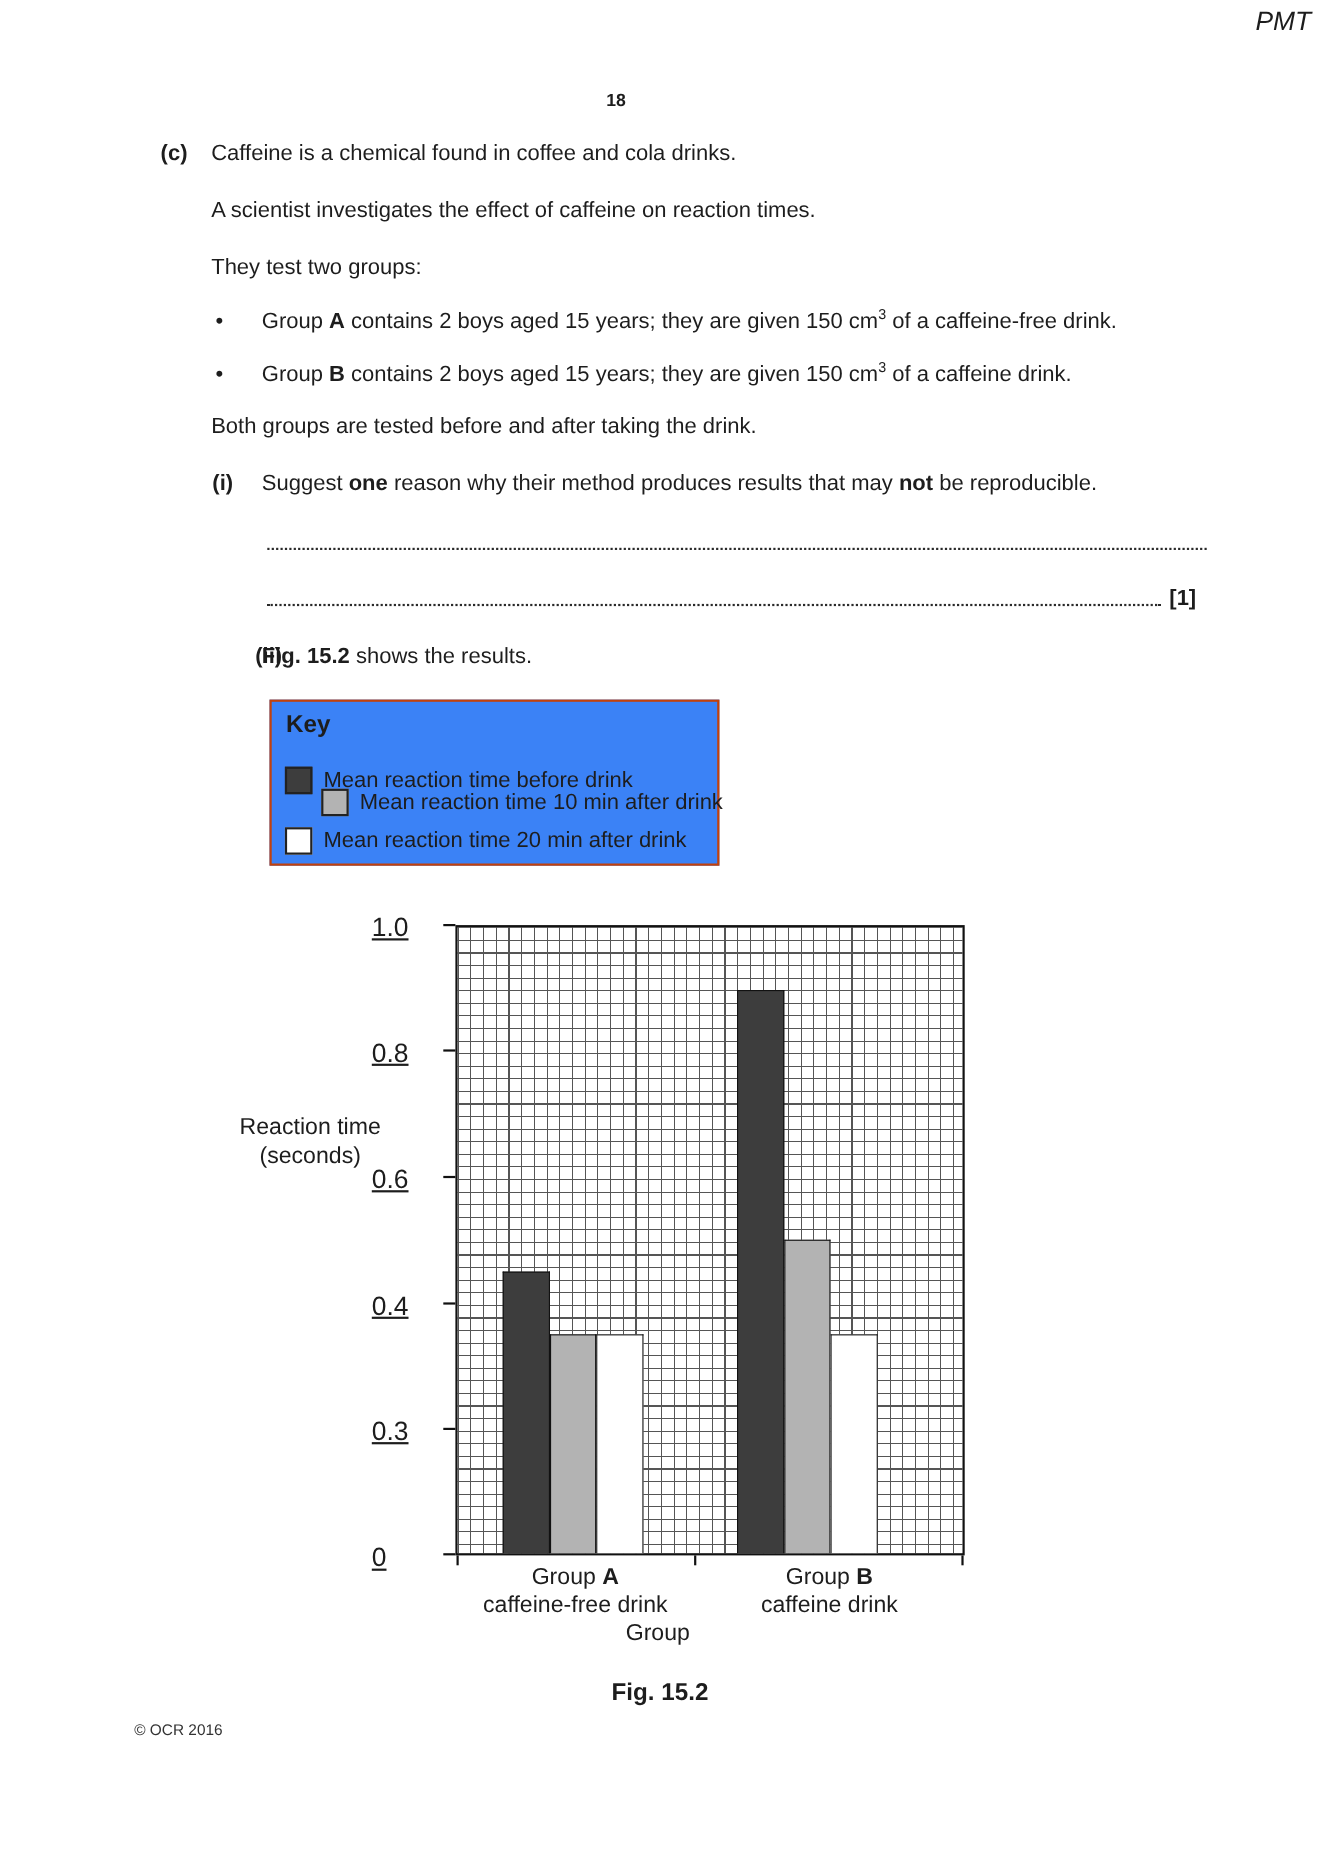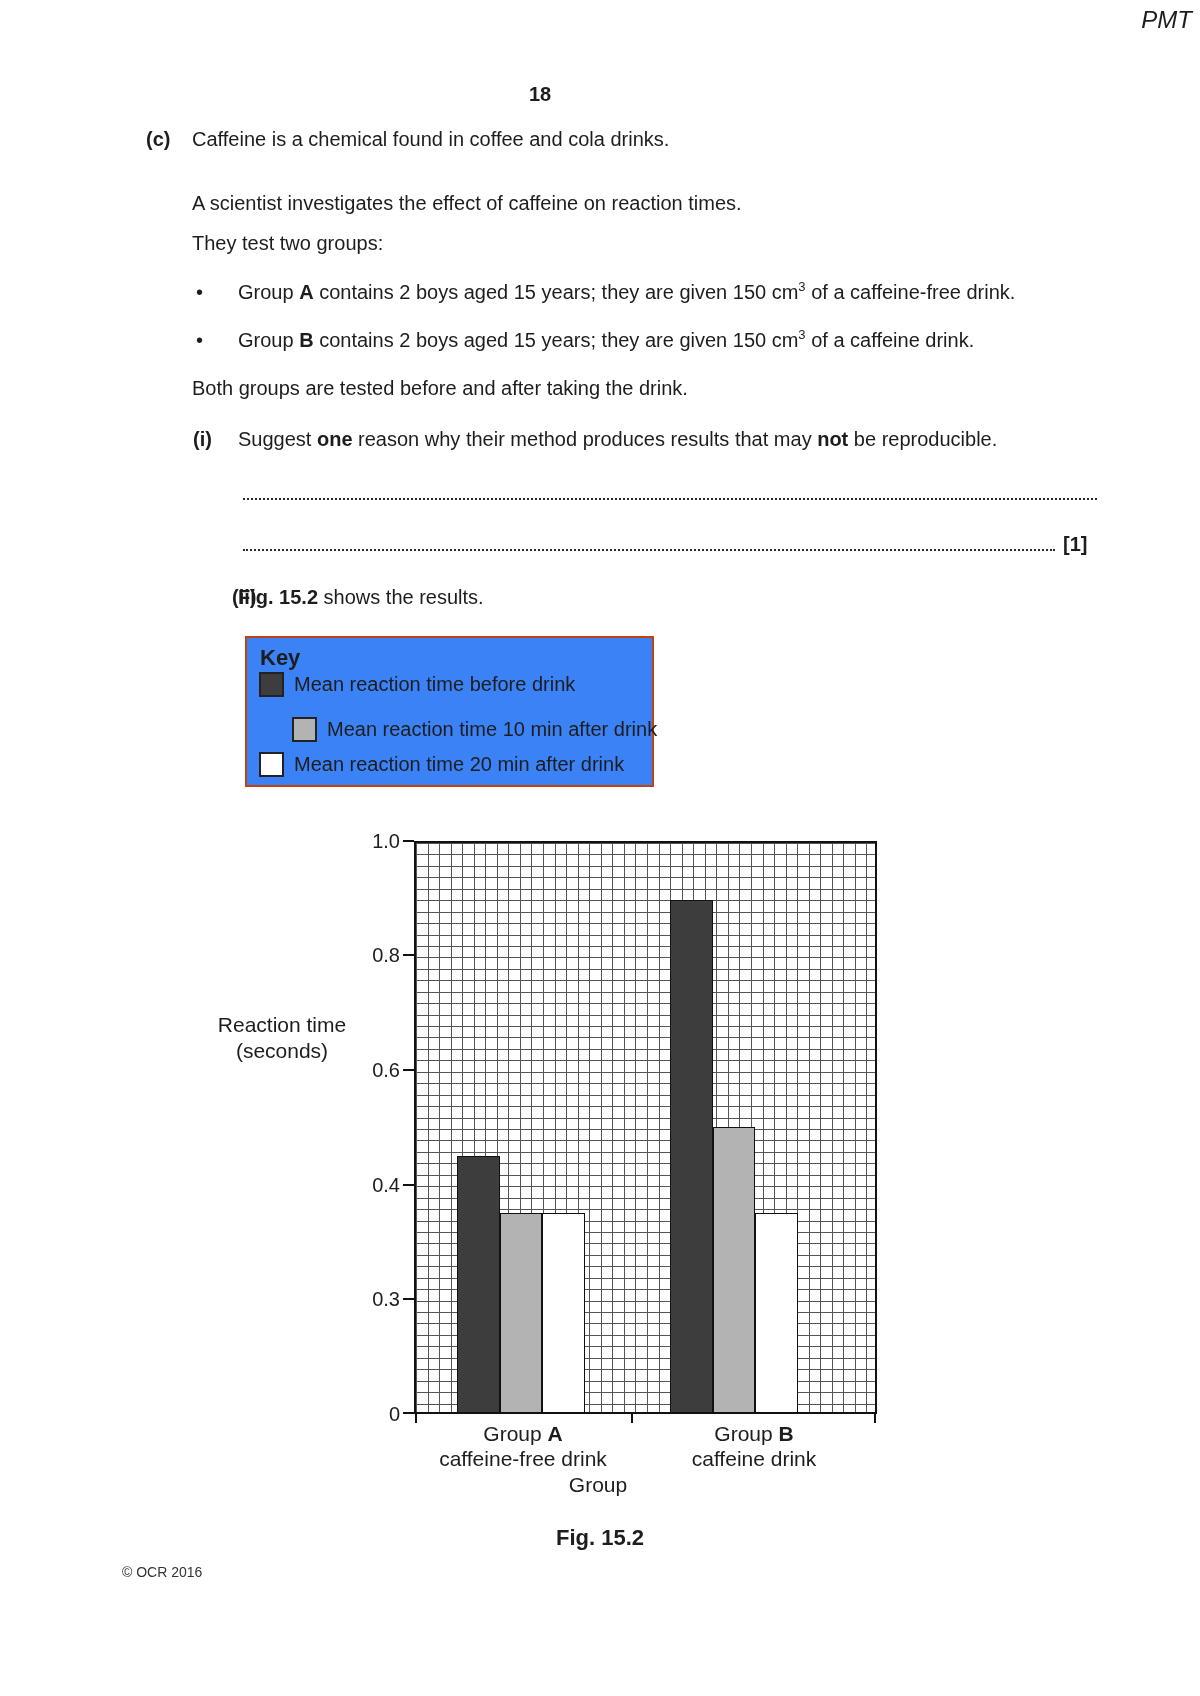--- a/index.html
+++ b/index.html
@@ -22,36 +22,36 @@
   .swatch{width:25px;height:25px;border:2px solid #222;box-sizing:border-box;flex:0 0 auto;}
   .key-label{font-size:20px;white-space:nowrap;}
   
   #plot{
     position:absolute;left:414px;top:841px;width:463px;height:573px;
     border:2px solid #111;box-sizing:border-box;background:
       repeating-linear-gradient(to right,#555 0 1px,transparent 1px 11.55px),
       repeating-linear-gradient(to bottom,#555 0 1px,transparent 1px 11.44px);
   }
   .bar{position:absolute;bottom:0;width:42.5px;border:1.5px solid #111;border-bottom:none;box-sizing:border-box;}
-  .ytick-label{width:62px;text-align:right;font-size:20px;}
+  .ytick-label{width:62px;font-size:24px;text-decoration:underline;}
   .ytick{position:absolute;width:11px;height:2px;background:#111;}
   .xtick{position:absolute;width:2px;height:9px;background:#111;}
   .axis-text{font-size:21px;}
 </style>
 </head>
 <body>
 
 <div id="page">
 
   <div class="abs i" style="left:1100px;top:6px;width:92px;text-align:right;font-size:24px;">PMT</div>
-  <div class="abs b center" style="left:440px;top:83px;width:200px;font-size:20px;">18</div>
+  <div class="abs b center" style="left:460px;top:83px;width:200px;font-size:16px;">18</div>
 
   <div class="abs b body-text" style="left:146px;top:128px;">(c)</div>
   <div class="abs body-text" style="left:192px;top:128px;">Caffeine is a chemical found in coffee and cola drinks.</div>
-  <div class="abs body-text" style="left:192px;top:180px;margin-top:12px;">A scientist investigates the effect of caffeine on reaction times.</div>
+  <div class="abs body-text" style="left:192px;top:180px;">A scientist investigates the effect of caffeine on reaction times.</div>
   <div class="abs body-text" style="left:192px;top:232px;">They test two groups:</div>
 
   <div class="abs body-text" style="left:196px;top:281px;">•</div>
   <div class="abs body-text" style="left:238px;top:281px;white-space:nowrap;"><span>Group </span><span class="b">A</span><span> contains 2 boys aged 15 years; they are given 150 cm</span><sup>3</sup><span> of a caffeine-free drink.</span></div>
 
   <div class="abs body-text" style="left:196px;top:329px;">•</div>
   <div class="abs body-text" style="left:238px;top:329px;white-space:nowrap;"><span>Group </span><span class="b">B</span><span> contains 2 boys aged 15 years; they are given 150 cm</span><sup>3</sup><span> of a caffeine drink.</span></div>
 
   <div class="abs body-text" style="left:192px;top:377px;">Both groups are tested before and after taking the drink.</div>
 
@@ -60,21 +60,21 @@
 
   <div class="abs dots" style="left:243px;top:484px;width:854px;"></div>
   <div class="abs dots" style="left:243px;top:535px;width:812px;"></div>
   <div class="abs b body-text" style="left:1063px;top:533px;">[1]</div>
 
   <div class="abs b body-text" style="left:188px;top:586px;margin-left:44px;">(ii)</div>
   <div class="abs body-text" style="left:238px;top:586px;white-space:nowrap;"><span class="b">Fig. 15.2</span><span> shows the results.</span></div>
 
   <div id="key-box" class="abs" style="left:245px;top:636px;width:405px;height:147px;">
     <div class="abs b" style="left:13px;top:7px;font-size:22px;">Key</div>
-    <div class="key-row" style="left:12px;top:34px;align-items:center;">
+    <div class="key-row" style="left:12px;top:59px;align-items:center;">
       <span class="swatch" style="background: rgb(61, 61, 61);"></span>
       <span class="key-label">Mean reaction time before drink</span>
     </div>
     <div class="key-row" style="left:12px;top:79px;padding-left:33px;">
       <span class="swatch" style="background: rgb(179, 179, 179);"></span>
       <span class="key-label">Mean reaction time 10 min after drink</span>
     </div>
     <div class="key-row" style="left:12px;top:114px;">
       <span class="swatch" style="background: rgb(255, 255, 255);"></span>
       <span class="key-label">Mean reaction time 20 min after drink</span>

